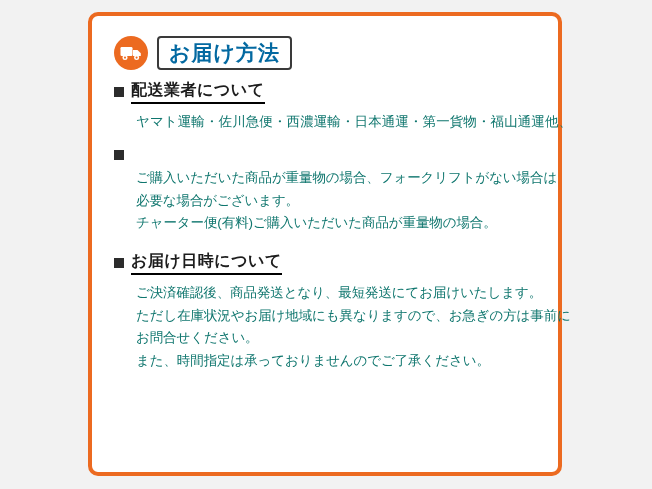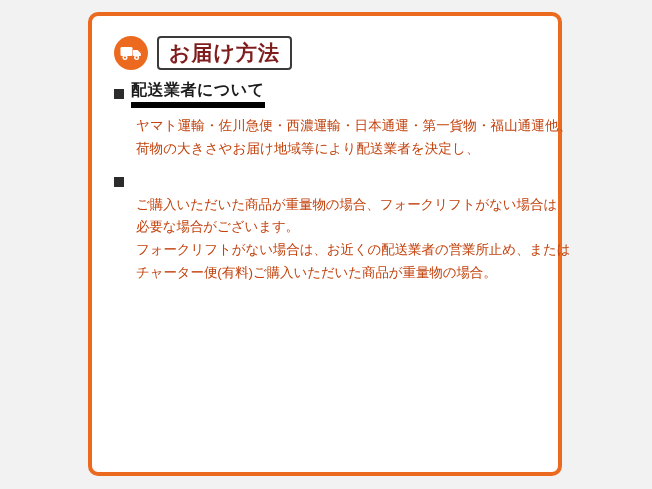--- a/index.html
+++ b/index.html
@@ -53,21 +53,21 @@
   .title-box {
     margin-left: 9px;
     border: 2px solid #3a3a3a;
     border-radius: 4px;
     padding: 2px 10px 3px 10px;
     background: #fff;
   }
   .title-text {
     font-size: 21px;
     font-weight: bold;
-    color: #7f1d1d;
+    color: #0369a1;
     letter-spacing: 1px;
     line-height: 1.2;
     white-space: nowrap;
   }
   
   .section { margin: 0 0 16px 4px; }
   .section:last-child { margin-bottom: 0; }
   .sec-head {
     display: flex;
     align-items: center;
@@ -77,31 +77,31 @@
     width: 10px;
     height: 10px;
     background: #2c2c2c;
     margin-right: 7px;
     flex: 0 0 auto;
   }
   .sec-title {
     font-size: 16px;
     font-weight: bold;
     color: #1d1d1d;
-    border-bottom: 6px solid #000000;
+    border-bottom: 2px solid #000000;
     padding-bottom: 1px;
     letter-spacing: 0.5px;
     white-space: nowrap;
   }
   .body-lines {
     margin-left: 22px;
   }
   .line {
     font-size: 13.5px;
-    color: #c2410c;
+    color: #0f766e;
     line-height: 1.68;
     letter-spacing: 0.1px;
     white-space: nowrap;
   }
   .line.tight { letter-spacing: -0.1px; }
 </style>
 </head>
 <body>
 
 <div id="page">
@@ -124,32 +124,42 @@
         </div>
       </div>
 
       <div class="section">
         <div class="sec-head">
           <span class="sq"></span>
           <span class="sec-title">配送業者について</span>
         </div>
         <div class="body-lines">
           <div class="line">ヤマト運輸・佐川急便・西濃運輸・日本通運・第一貨物・福山通運他、</div>
-          <div class="line">荷物の大きさやお届け地域等により配送業者を決定し、</div>
         </div>
       </div>
 
       <div class="section">
         <div class="sec-head">
           <span class="sq"></span>
         </div>
         <div class="body-lines">
           <div class="line tight">ご購入いただいた商品が重量物の場合、フォークリフトがない場合は</div>
           <div class="line tight">必要な場合がございます。</div>
-          <div class="line tight">フォークリフトがない場合は、お近くの配送業者の営業所止め、または</div>
           <div class="line tight">チャーター便(有料)ご購入いただいた商品が重量物の場合。</div>
         </div>
       </div>
 
+      <div class="section">
+        <div class="sec-head">
+          <span class="sq"></span>
+          <span class="sec-title">お届け日時について</span>
+        </div>
+        <div class="body-lines">
+          <div class="line tight">ご決済確認後、商品発送となり、最短発送にてお届けいたします。</div>
+          <div class="line tight">ただし在庫状況やお届け地域にも異なりますので、お急ぎの方は事前に</div>
+          <div class="line tight">お問合せください。</div>
+          <div class="line tight">また、時間指定は承っておりませんのでご了承ください。</div>
+        </div>
+      </div>
 
     </div>
   </div>
 </div>
 
 </body></html>

